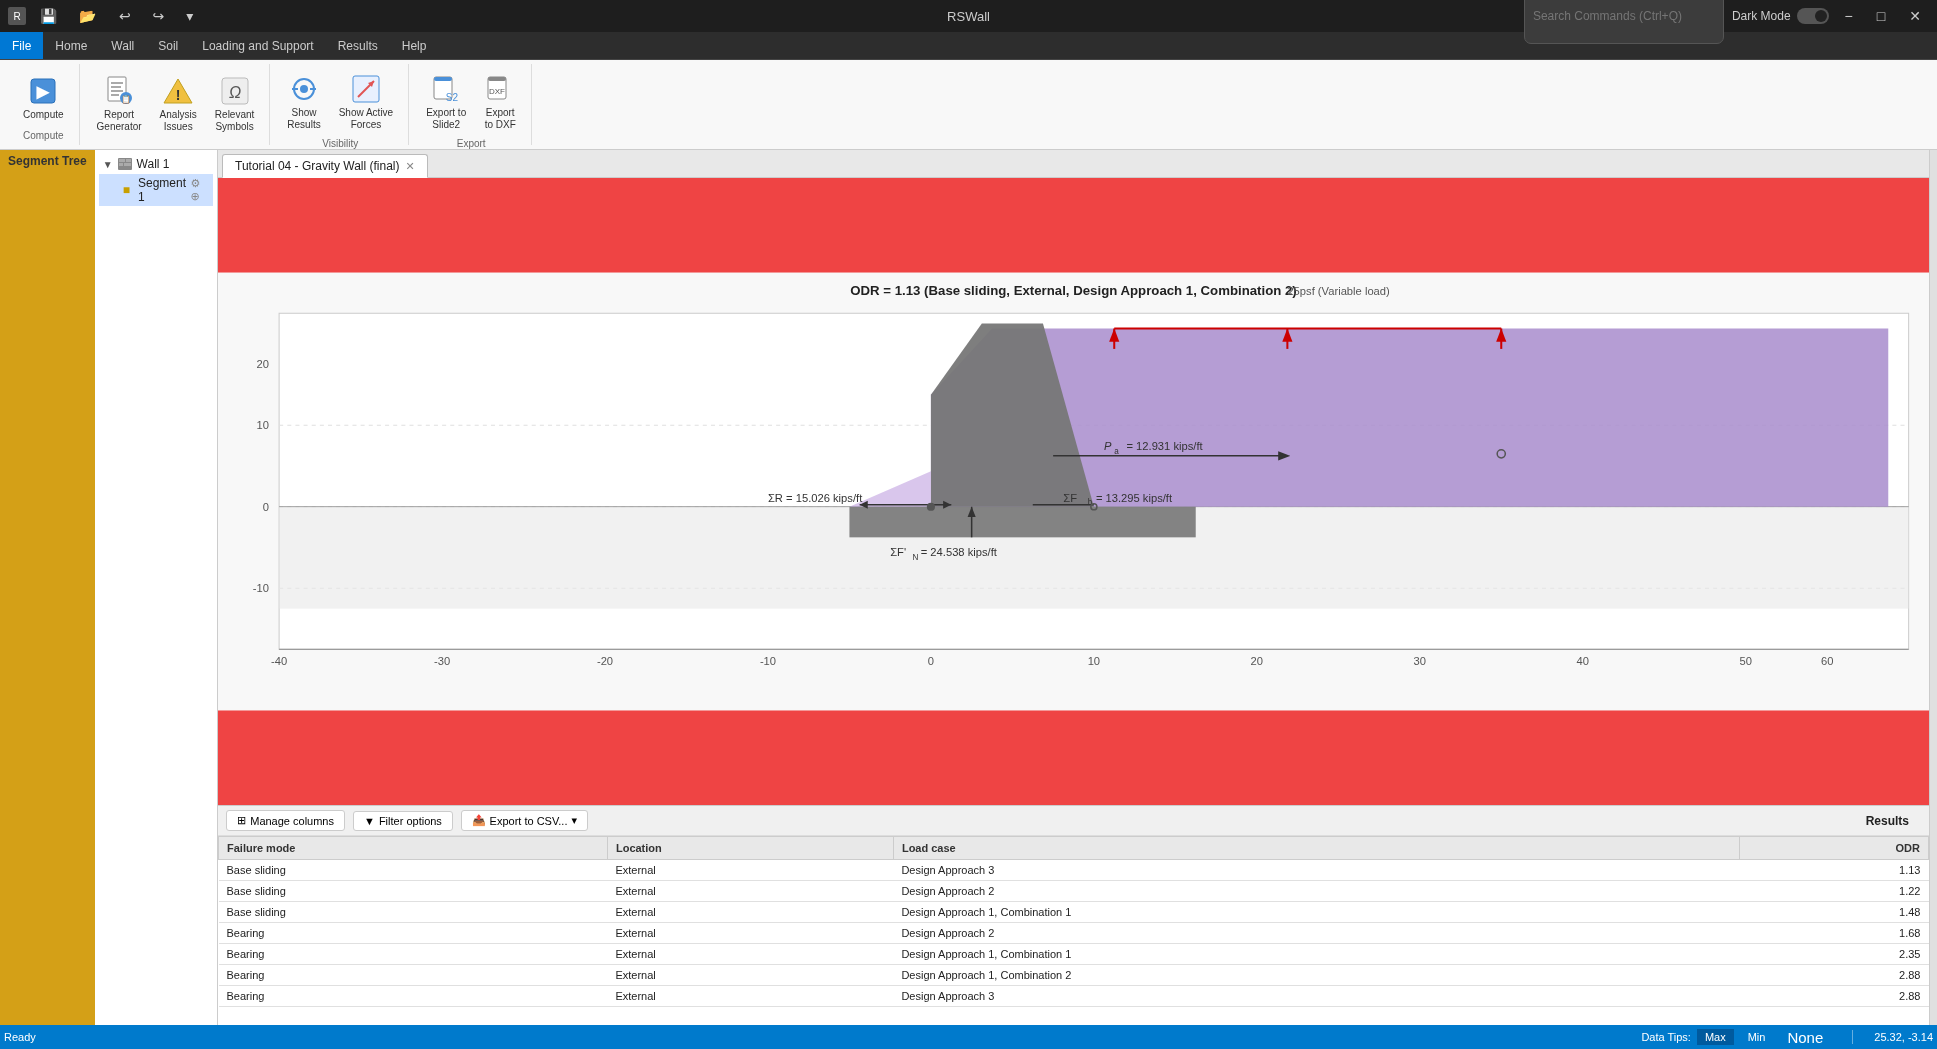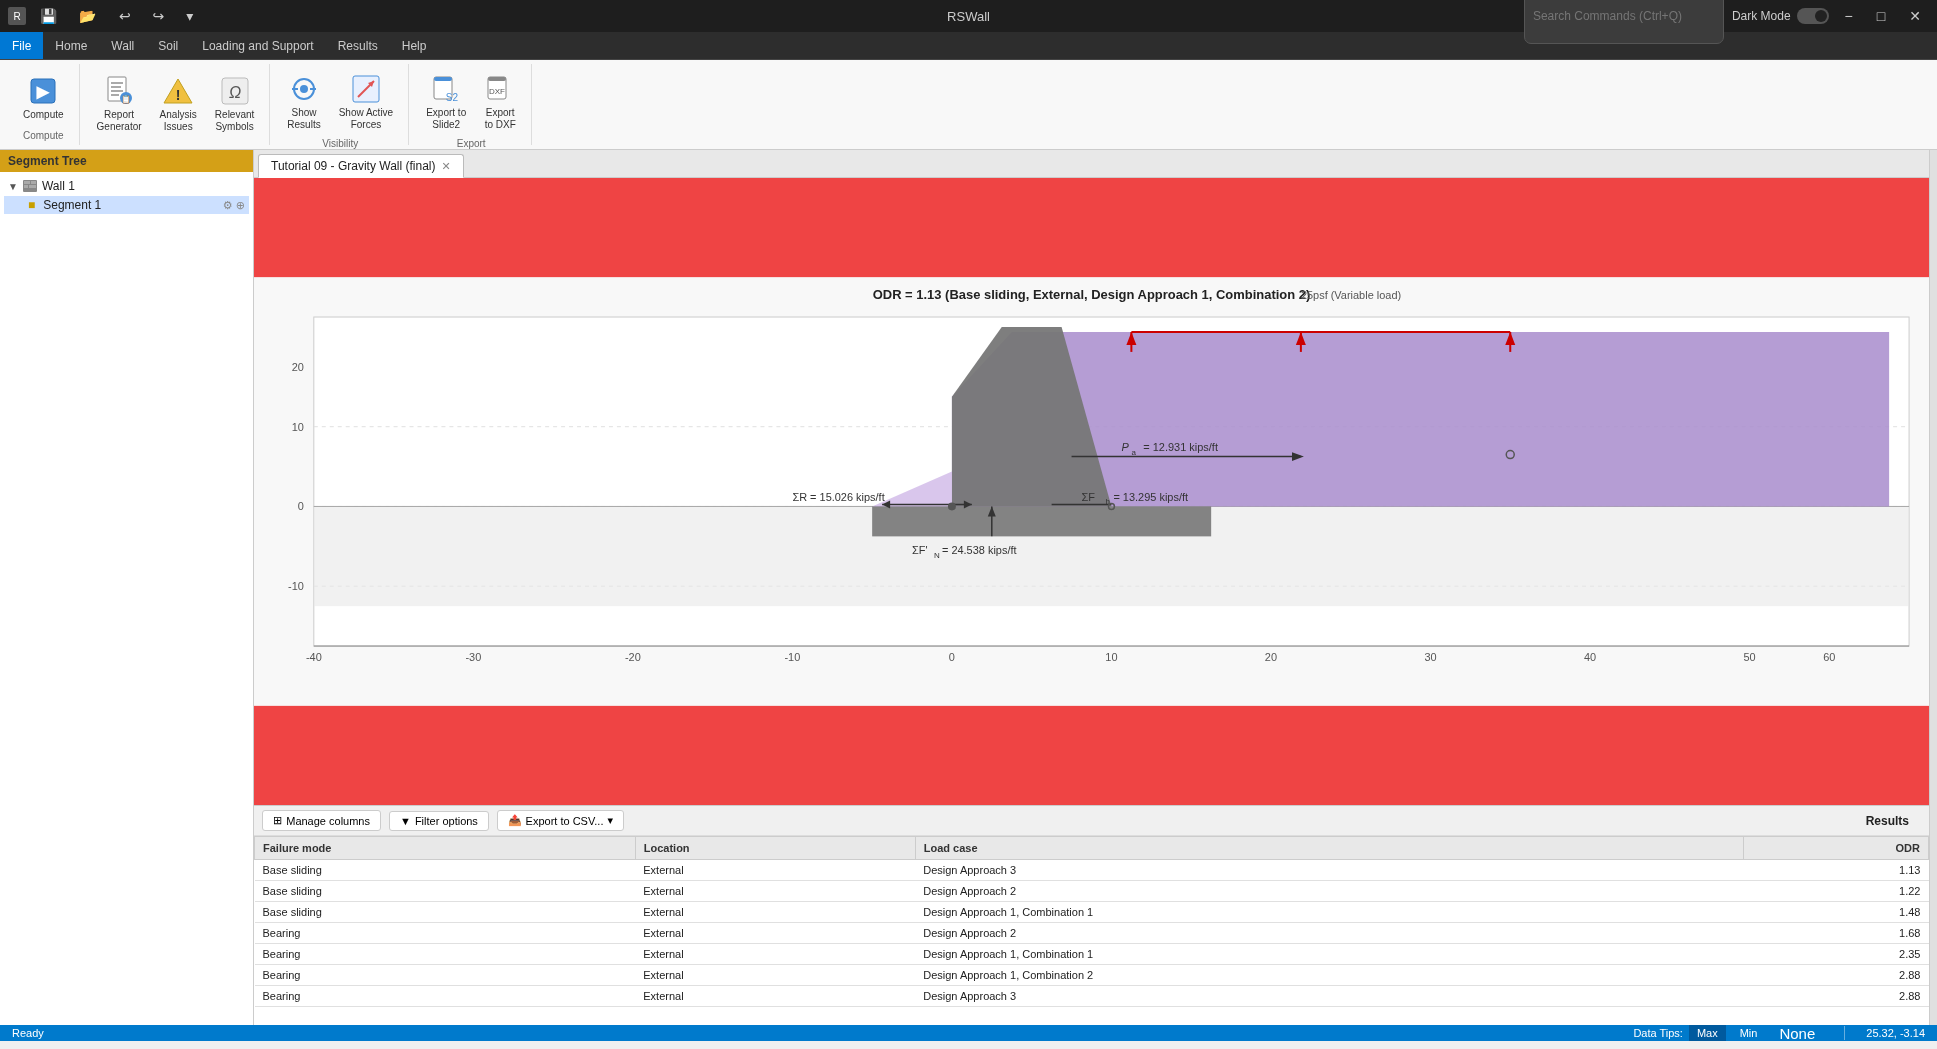--- a/index.html
+++ b/index.html
@@ -29,21 +29,21 @@
     .ribbon-group-label { font-size: 10px; color: #666; margin-top: auto; padding-top: 2px; }
     .ribbon-buttons { display: flex; gap: 4px; flex: 1; align-items: center; }
     .ribbon-btn { display: flex; flex-direction: column; align-items: center; cursor: pointer; padding: 4px 6px; border-radius: 3px; min-width: 44px; border: 1px solid transparent; background: none; }
     .ribbon-btn-icon { width: 32px; height: 32px; display: flex; align-items: center; justify-content: center; }
     .ribbon-btn-label { font-size: 10px; color: #333; text-align: center; line-height: 1.2; margin-top: 2px; }
 
     
     #main { display: flex; height: calc(1049px - 32px - 28px - 90px - 24px); }
 
     
-    #sidebar { width: 254px; background: #fff; border-right: 1px solid #ccc; display: flex; flex-direction: column; }
+    #sidebar { width: 218px; background: #fff; border-right: 1px solid #ccc; display: flex; flex-direction: row; }
     #sidebar-header { background: #d4a017; color: #333; font-weight: bold; font-size: 12px; padding: 4px 8px; }
     #tree-content { flex: 1; padding: 4px; overflow: auto; }
     .tree-item { display: flex; align-items: center; gap: 4px; padding: 2px 4px; cursor: pointer; }
     .tree-item.selected { background: #cce0ff; }
     .tree-arrow { font-size: 10px; color: #555; }
     .tree-icon { width: 16px; height: 16px; }
     .tree-label { font-size: 12px; }
 
     
     #content { flex: 1; display: flex; flex-direction: column; background: #fff; overflow: hidden; }
@@ -69,21 +69,21 @@
     table { width: 100%; border-collapse: collapse; font-size: 11px; }
     thead tr { background: #e8e8e8; }
     th { padding: 5px 8px; border: 1px solid #ccc; text-align: left; font-weight: 600; font-size: 11px; color: #333; white-space: nowrap; position: sticky; top: 0; background: #e8e8e8; z-index: 2; }
     td { padding: 4px 8px; border-bottom: 1px solid #e0e0e0; white-space: nowrap; }
     tr.row-selected { background: #ffd700; }
     tr.row-selected td { background: #ffd700; }
     .odr-col { text-align: right; }
     .expand-arrow { color: #555; margin-right: 4px; cursor: pointer; }
 
     
-    #statusbar { background: #007acc; color: #fff; height: 16px; display: flex; align-items: center; padding: 0 12px; font-size: 11px; }
+    #statusbar { background: #007acc; color: #fff; height: 24px; display: flex; align-items: center; padding: 0 4px; font-size: 11px; }
     #statusbar-right { margin-left: auto; display: flex; align-items: center; gap: 21px; }
     .status-section { display: flex; align-items: center; gap: 6px; }
     .status-divider { width: 1px; height: 14px; background: rgba(255,255,255,0.4); }
 
     
     ::-webkit-scrollbar { width: 8px; height: 8px; }
     ::-webkit-scrollbar-track { background: #f0f0f0; }
     ::-webkit-scrollbar-thumb { background: #bbb; border-radius: 4px; }
 
     
@@ -259,21 +259,21 @@
         <span class="tree-label" style="margin-left:4px;">Segment 1</span>
         <span style="margin-left:auto; color:#888; font-size:11px;">⚙ ⊕</span>
       </div>
     </div>
   </div>
 
   <div id="content">
 
     <div id="tabbar">
       <div class="tab active">
-        <span>Tutorial 09 - Gravity Wall (final)</span>
+        <span>Tutorial 04 - Gravity Wall (final)</span>
         <span class="tab-close">✕</span>
       </div>
     </div>
 
     <div id="chart-area">
       <svg id="chart-svg" viewBox="0 0 1680 430" preserveAspectRatio="xMidYMid meet">
 
         <rect width="1680" height="430" fill="#f8f8f8"></rect>
 
         <text x="840" y="22" text-anchor="middle" font-size="13" font-weight="bold" fill="#222">ODR = 1.13 (Base sliding, External, Design Approach 1, Combination 2)</text>

